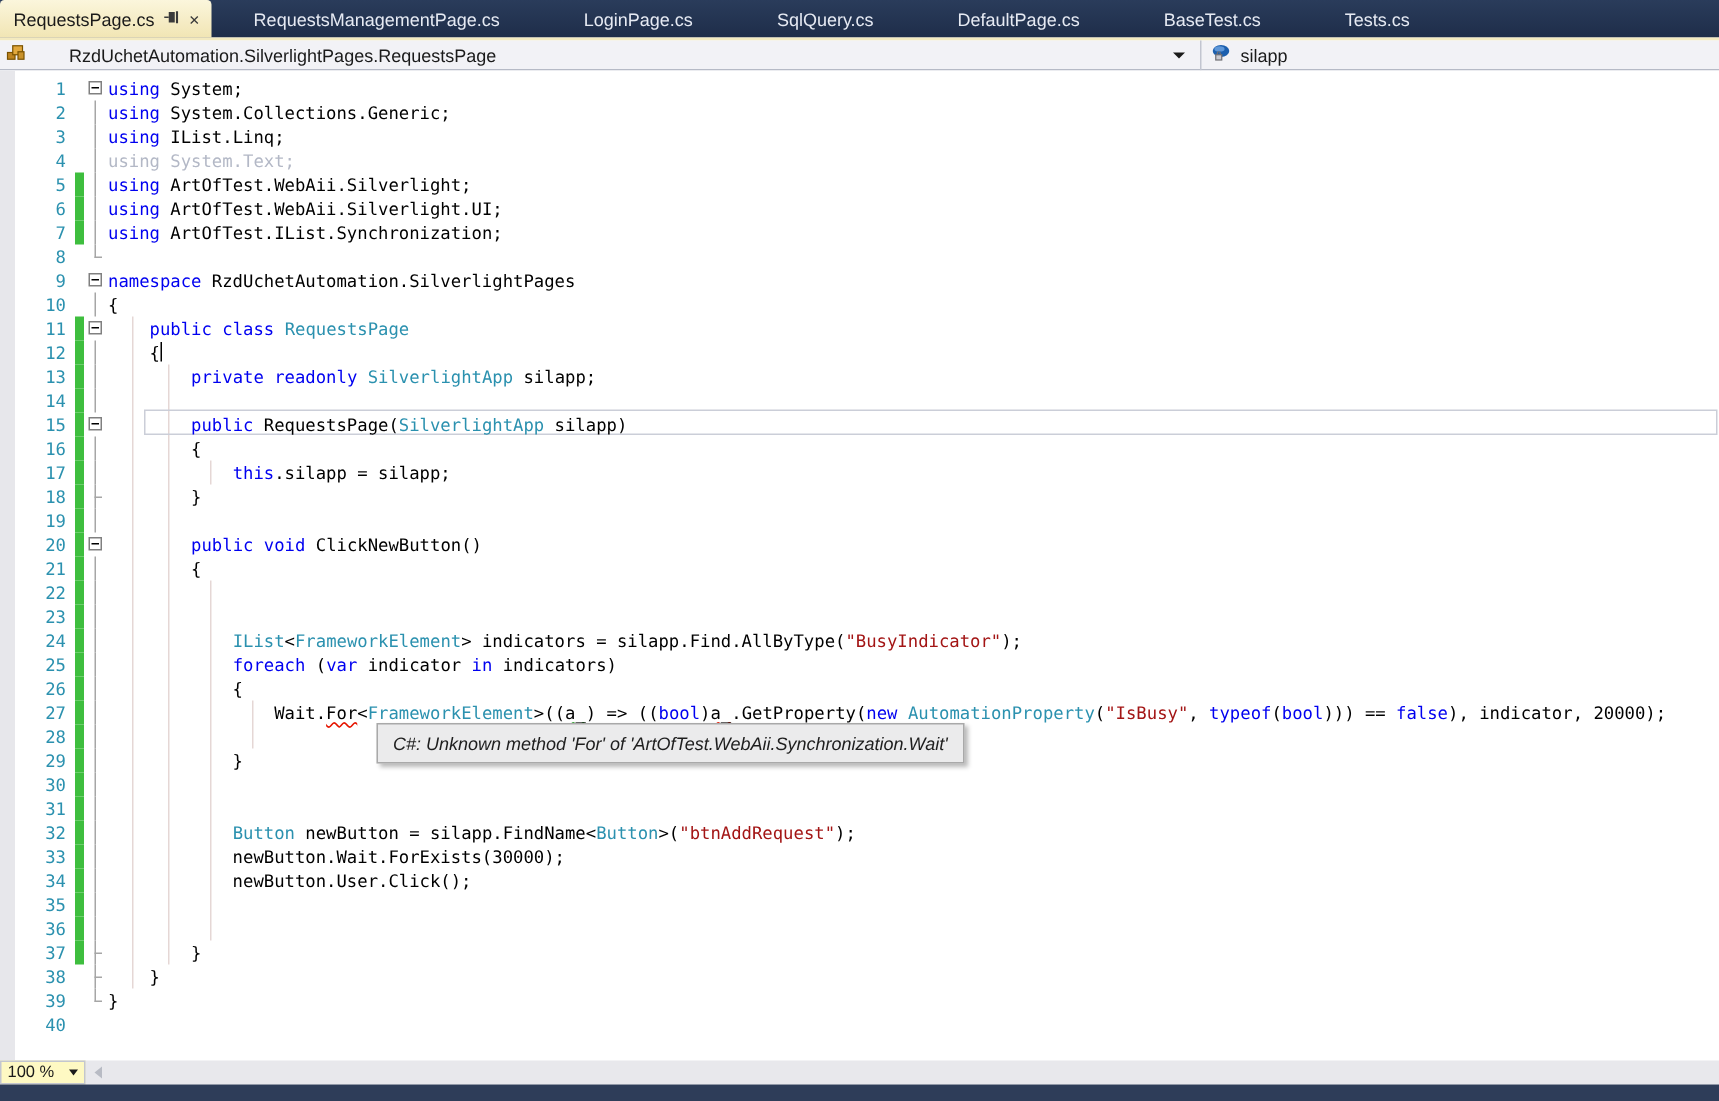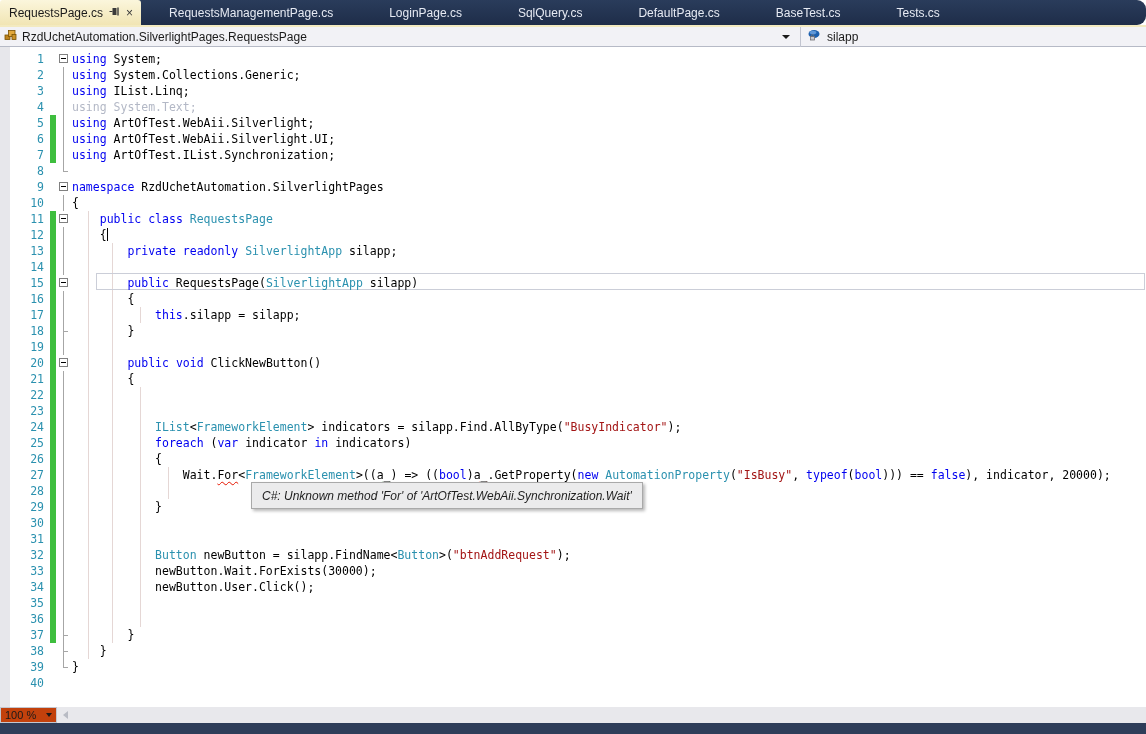--- a/index.html
+++ b/index.html
@@ -5,42 +5,42 @@
   * { margin:0; padding:0; box-sizing:border-box; }
   html,body { background:#444; }
   #app {
     position:relative; width:1146px; height:734px; overflow:hidden;
     font-family:"Liberation Sans", sans-serif; background:#fff;
   }
   
   .tabstrip {
     position:absolute; left:0; top:0; width:1146px; height:25px;
     background:linear-gradient(180deg,#2A3C5B 0%, #1E2D49 100%);
-    display:flex; align-items:flex-end;border-radius:9px;
+    display:flex; align-items:flex-end;
   }
   .tab-active {
     height:25px; display:flex; align-items:center; gap:6px;
     padding:0 8px 0 9px;
     background:linear-gradient(180deg,#FBF6DC 0%, #F1E5B4 100%);
     border-radius:3px 3px 0 0; color:#1a1a1a; font-size:12px;
   }
   .tab-inactive {
     height:25px; display:flex; align-items:center;
     padding:0 28px; color:#E6EAF3; font-size:12px; white-space:nowrap;
   }
   .tab-close { font-size:12px; color:#3a3a3a; line-height:10px; cursor:default; }
   .creamline { position:absolute; left:0; top:25px; width:1146px; height:2px; background:#F3EAC0; }
   
   .navbar {
     position:absolute; left:0; top:27px; width:1146px; height:20px;
     background:#F2F2F6; border-bottom:1px solid #B6BAC6;
     display:flex; align-items:center; font-size:12px; color:#1a1a1a;
   }
   .nav-combo-type { width:800px; display:flex; align-items:center; gap:5px; padding:0 4px 0 4px; height:100%; }
-  .nav-combo-type .label { flex:1; white-space:nowrap; overflow:hidden; }
+  .nav-combo-type .label { flex:1; white-space:nowrap; overflow:hidden;margin-left:24px; }
   .combo-arrow {
     width:0; height:0; border-left:4px solid transparent; border-right:4px solid transparent;
     border-top:4px solid #1a1a1a; margin-right:6px;
   }
   .nav-sep { width:1px; height:20px; background:#C2C5D0; }
   .nav-combo-member { flex:1; display:flex; align-items:center; gap:5px; padding-left:6px; height:100%; }
   
   .editor {
     position:absolute; left:0; top:47px; width:1146px; height:660px;
     background:#fff; overflow:hidden;
@@ -87,21 +87,21 @@
     box-shadow:2px 2px 3px rgba(0,0,0,0.28);
     font-size:12px; color:#1e1e1e; display:flex; align-items:center;
     padding:0 10px; white-space:nowrap; z-index:5;font-style:italic;
   }
   
   .hscroll-row {
     position:absolute; left:0; top:707px; width:1146px; height:16px;
     background:#E8E8EC; display:flex; align-items:center;
   }
   .zoom-combo {
-    width:57px; height:16px; background:#c2410c; border:1px solid #C3C6CF;
+    width:57px; height:16px; background:#fef9c3; border:1px solid #C3C6CF;
     display:flex; align-items:center; font-size:11px; color:#1a1a1a;
     padding:0 4px; gap:0;
   }
   .zoom-combo .zlabel { flex:1; }
   .zoom-arrow { width:0; height:0; border-left:3.5px solid transparent; border-right:3.5px solid transparent; border-top:4px solid #1a1a1a; }
   .scroll-left-arrow {
     margin-left:6px; width:0; height:0;
     border-top:4px solid transparent; border-bottom:4px solid transparent;
     border-right:5px solid #B8BBC4;
   }

